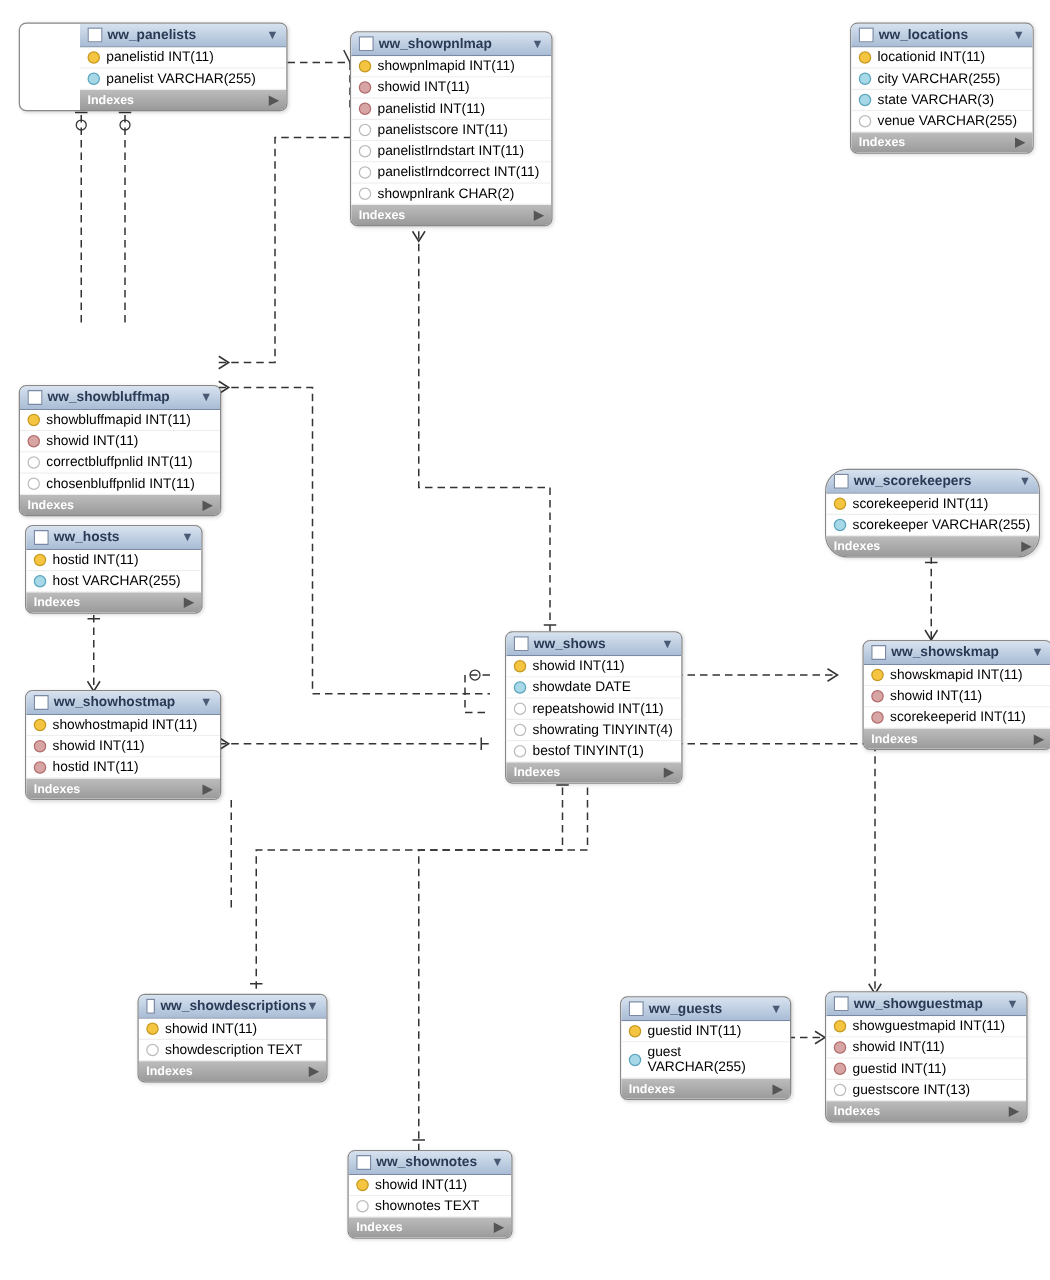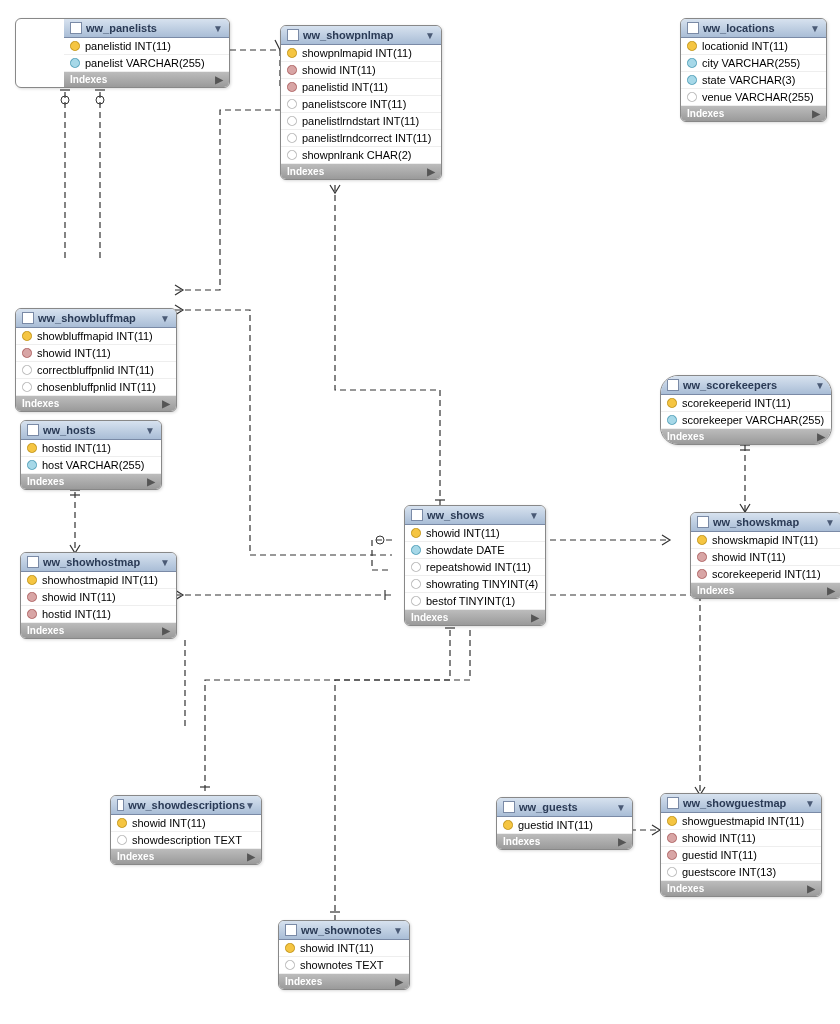--- a/index.html
+++ b/index.html
@@ -414,20 +414,24 @@
 <div class="table" style="left:480px; top:797px; width:135px;margin-left:16px;">
   <div class="table-header">
     <span class="ticon"></span>
     <span class="tname">ww_guests</span>
     <span class="tri">▼</span>
   </div>
   <div class="col">
       <span class="bullet key"></span>
       <span>guestid INT(11)</span>
     </div>
+  <div class="col">
+      <span class="bullet dia"></span>
+      <span>guest VARCHAR(255)</span>
+    </div>
   <div class="indexes">
       <span>Indexes</span>
       <span class="arrow">▶</span>
     </div>
 </div>
 
 <div class="table" style="left:660px; top:793px; width:160px;">
   <div class="table-header">
     <span class="ticon"></span>
     <span class="tname">ww_showguestmap</span>

